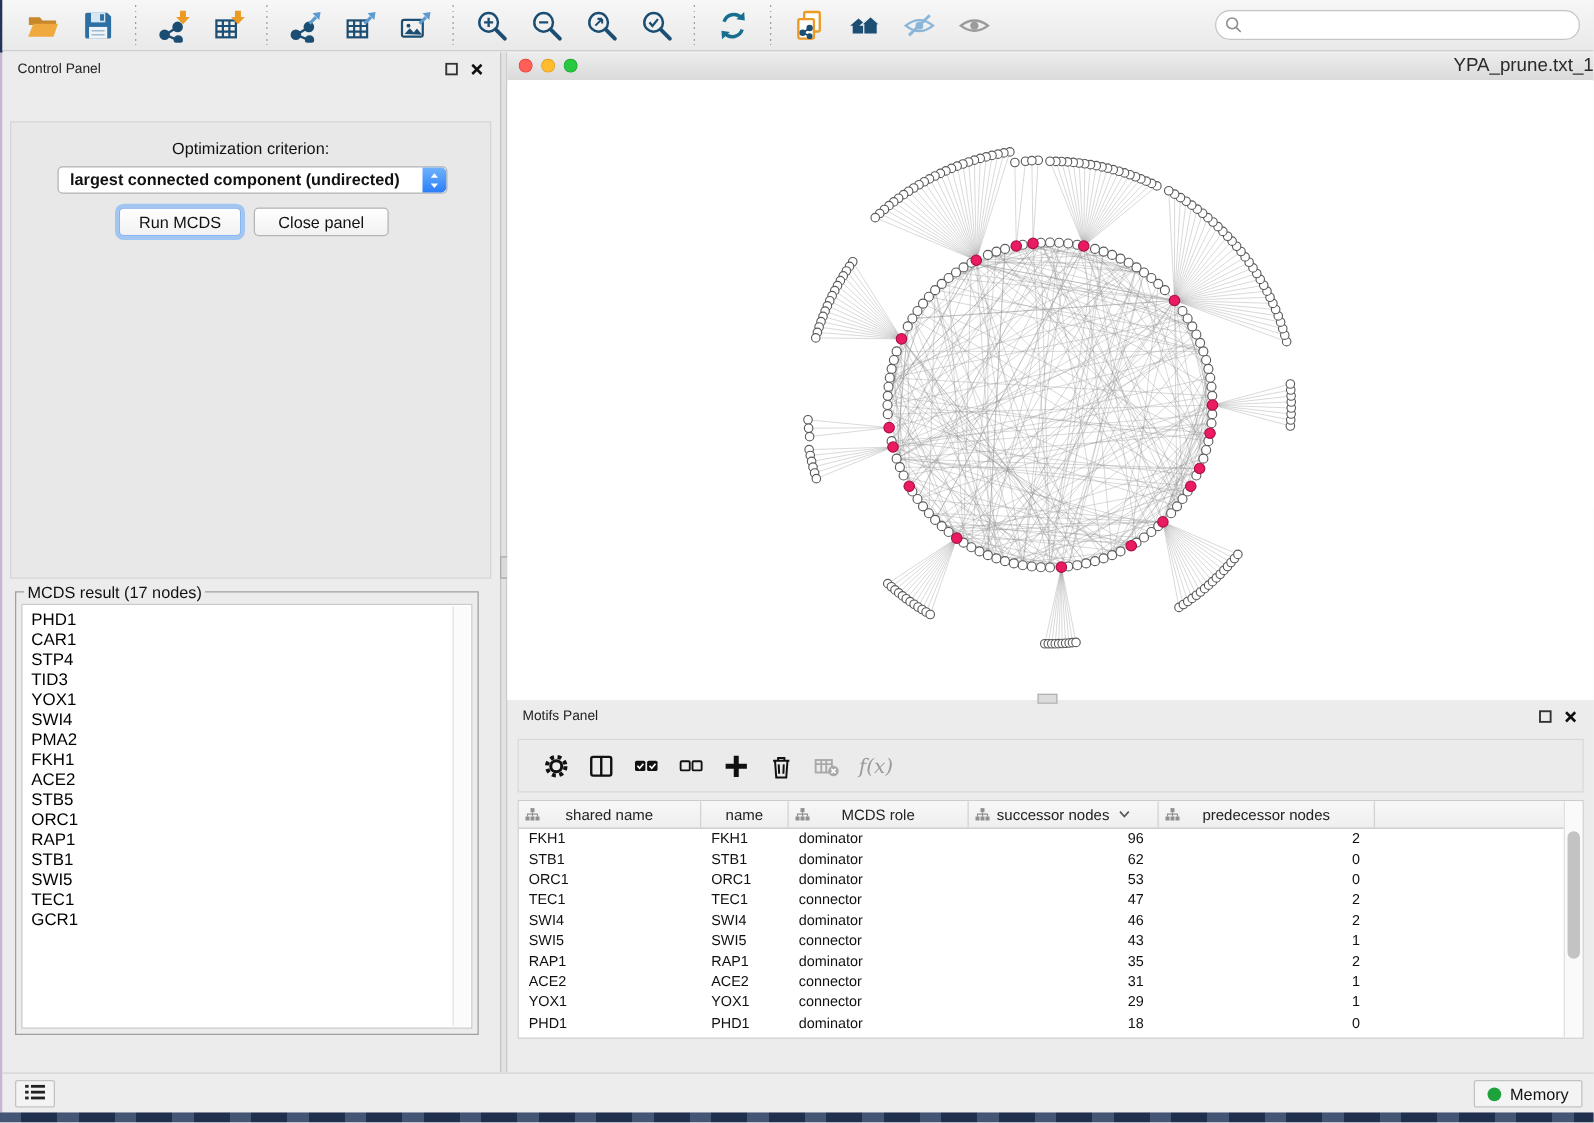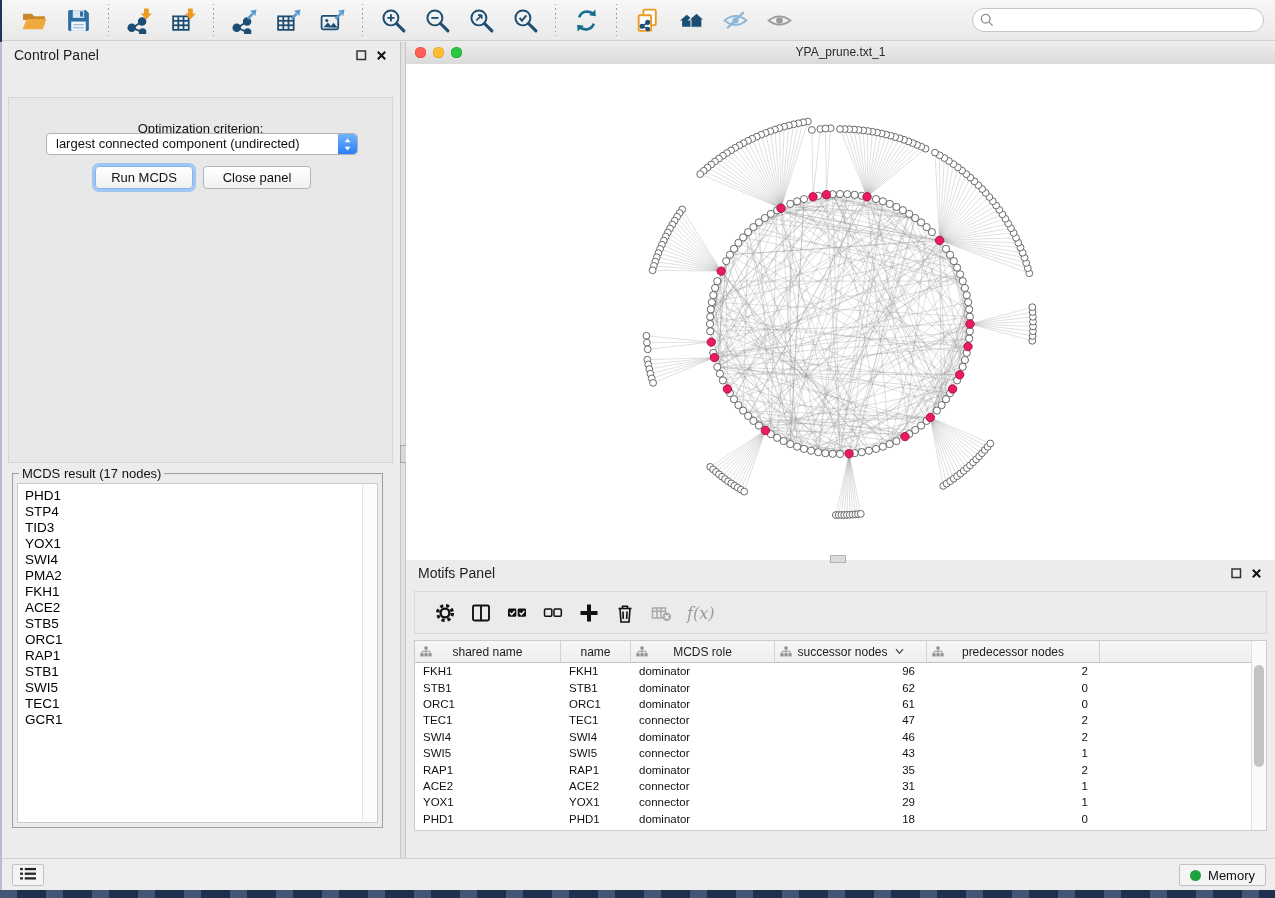--- a/index.html
+++ b/index.html
@@ -14,35 +14,35 @@
   .toolbar{position:absolute;left:2px;top:0;right:0;height:41px;background:linear-gradient(#f7f7f7,#e9e9e9);
            border-bottom:1px solid #cfcfcf;display:flex;align-items:center;padding-left:10px;box-sizing:border-box;}
   .tb-btn{width:38px;height:36px;border:none;background:transparent;display:flex;align-items:center;justify-content:center;margin:0 3px;padding:0;cursor:pointer;}
   .tb-btn svg{width:27px;height:27px;display:block;}
   .tb-sep{width:1px;height:32px;margin:0 8px;background-image:repeating-linear-gradient(180deg,#9f9f9f 0 1.5px,transparent 1.5px 4.5px);}
   .search-wrap{margin-left:auto;margin-right:11px;position:relative;width:292px;height:24px;}
   .search-input{width:100%;height:100%;border:1px solid #c5c5c5;border-radius:12px;background:#fff;
     padding:0 10px 0 27px;font-size:13px;box-sizing:border-box;outline:none;color:#333;font-family:inherit;}
   .search-icon{position:absolute;left:8px;top:5px;width:14px;height:14px;pointer-events:none;}
   
-  .panel-title{font-size:14px;color:#222;line-height:26px;padding-left:12px;}
+  .panel-title{font-size:11px;color:#222;line-height:26px;padding-left:12px;}
   .win-btn{position:absolute;top:8px;width:12px;height:12px;background:none;border:none;padding:0;cursor:pointer;}
   .win-btn svg{width:11px;height:11px;display:block;}
   
   .control-panel{position:absolute;left:2px;top:42px;width:398px;height:816px;background:#ececec;}
   .seg-bar{display:flex;justify-content:center;position:absolute;left:0;right:0;top:31px;}
   .seg{height:20px;line-height:20px;padding:0 13px;font-size:12.5px;color:#333;background:#fff;
        border:1px solid #b9b9b9;border-left:none;cursor:pointer;}
   .seg:first-child{border-left:1px solid #b9b9b9;border-radius:4px 0 0 4px;}
   .seg:last-child{border-radius:0 4px 4px 0;}
   .seg.active{background:#3c99fc;border-color:#2f87ea;color:#fff;}
   .cp-content{position:absolute;left:6px;right:7px;top:55px;height:366px;background:#e8e8e8;border:1px solid #d5d5d5;box-sizing:border-box;}
-  .opt-label{text-align:center;font-size:13px;color:#111;margin-top:23px;}
+  .opt-label{text-align:center;font-size:13px;color:#111;margin-top:13px;}
   .select{position:absolute;left:37px;top:35px;width:312px;height:22px;background:#fff;border:1px solid #b3b3b3;
-          border-radius:4px;font-size:13px;color:#111;box-sizing:border-box;cursor:pointer;}
+          border-radius:4px;font-size:13px;color:#111;box-sizing:border-box;cursor:pointer;font-weight:bold;}
   .select-text{line-height:20px;padding-left:9px;white-space:nowrap;}
   .select-stepper{position:absolute;right:0px;top:0px;bottom:0px;width:19px;background:linear-gradient(#6fb2fd,#2a7ef8);
           border-radius:0 4px 4px 0;display:flex;align-items:center;justify-content:center;}
   .btn{position:absolute;height:23px;background:linear-gradient(#ffffff,#f1f1f1);border:1px solid #b5b5b5;
        border-radius:4px;font-size:13px;color:#111;font-family:inherit;cursor:pointer;}
   .btn-run{left:86px;top:68px;width:98px;border-color:#85b3f3;box-shadow:0 0 0 3px rgba(92,164,252,.5);}
   .btn-close{left:194px;top:68px;width:108px;}
   fieldset.mcds{position:absolute;left:10px;top:424px;width:369px;height:360px;border:1px solid #9f9f9f;margin:0;padding:0;background:#ececec;}
   fieldset.mcds legend{font-size:13px;color:#111;margin-left:6px;padding:0 3px;}
   .mcds-list{position:absolute;left:4px;right:4px;top:2px;bottom:4px;background:#fff;border:1px solid #c9c9c9;overflow:hidden;}
@@ -54,21 +54,21 @@
           border-left:1px solid #c4c4c4;border-right:1px solid #c4c4c4;box-sizing:border-box;cursor:col-resize;}
   .vsplit-handle{position:absolute;left:-1px;top:403px;width:5px;height:16px;background:#d8d8d8;border:1px solid #a8a8a8;}
   .hsplit-handle{position:absolute;left:830px;top:555px;width:16px;height:8px;background:#dcdcdc;border:1px solid #b2b2b2;box-sizing:border-box;cursor:row-resize;z-index:5;}
   
   .network-window{position:absolute;left:406px;top:42px;width:869px;height:518px;background:#fff;}
   .nw-titlebar{position:absolute;top:0;left:0;right:0;height:22px;background:linear-gradient(#ededed,#dadada);border-bottom:1px solid #b6b6b6;}
   .traffic{position:absolute;top:5px;width:11px;height:11px;border-radius:50%;cursor:pointer;}
   .t-red{left:9px;background:#ff5f57;box-shadow:inset 0 0 0 .5px #dd453e;}
   .t-yellow{left:27px;background:#febc2e;box-shadow:inset 0 0 0 .5px #d89c23;}
   .t-green{left:45px;background:#28c840;box-shadow:inset 0 0 0 .5px #1da32f;}
-  .nw-title{text-align:center;font-size:12px;line-height:21px;color:#2b2b2b;}
+  .nw-title{text-align:right;font-size:15px;line-height:21px;color:#2b2b2b;}
   .nw-canvas{position:absolute;top:22px;left:0;right:0;bottom:0;background:#fff;overflow:hidden;}
   
   .table-panel{position:absolute;left:406px;top:560px;width:869px;height:298px;background:#ececec;}
   .tp-toolbar{position:absolute;left:8px;top:31px;width:853px;height:43px;background:#ebebeb;border:1px solid #d9d9d9;
               box-sizing:border-box;display:flex;align-items:center;padding-left:12px;}
   .tt-btn{border:none;background:none;margin:0 7px;padding:0;display:flex;cursor:pointer;}
   .tt-btn svg{width:22px;height:22px;display:block;}
   .tt-btn.wide svg{width:36px;}
   .tp-table{position:absolute;left:8px;top:80px;width:853px;height:191px;background:#fff;border:1px solid #cccccc;box-sizing:border-box;overflow:hidden;}
   .thead{display:flex;height:21px;background:linear-gradient(#f7f7f7,#efefef);border-bottom:1px solid #c2c2c2;}
@@ -322,20 +322,21 @@
         </div>
       </div>
       <button class="btn btn-run">Run MCDS</button>
       <button class="btn btn-close">Close panel</button>
     </div>
 
     <fieldset class="mcds">
       <legend>MCDS result (17 nodes)</legend>
       <div class="mcds-list">
         <div class="mcds-item">PHD1</div>
+          <div class="mcds-item">CAR1</div>
           <div class="mcds-item">STP4</div>
           <div class="mcds-item">TID3</div>
           <div class="mcds-item">YOX1</div>
           <div class="mcds-item">SWI4</div>
           <div class="mcds-item">PMA2</div>
           <div class="mcds-item">FKH1</div>
           <div class="mcds-item">ACE2</div>
           <div class="mcds-item">STB5</div>
           <div class="mcds-item">ORC1</div>
           <div class="mcds-item">RAP1</div>
@@ -1263,21 +1264,21 @@
             <div class="td" style="width: 146px;">STB1</div>
             <div class="td" style="width: 70px;">STB1</div>
             <div class="td" style="width: 144px;">dominator</div>
             <div class="td num" style="width: 152px;">62</div>
             <div class="td num" style="width: 173px;">0</div>
           </div>
           <div class="tr">
             <div class="td" style="width: 146px;">ORC1</div>
             <div class="td" style="width: 70px;">ORC1</div>
             <div class="td" style="width: 144px;">dominator</div>
-            <div class="td num" style="width: 152px;">61</div>
+            <div class="td num" style="width: 152px;">53</div>
             <div class="td num" style="width: 173px;">0</div>
           </div>
           <div class="tr">
             <div class="td" style="width: 146px;">TEC1</div>
             <div class="td" style="width: 70px;">TEC1</div>
             <div class="td" style="width: 144px;">connector</div>
             <div class="td num" style="width: 152px;">47</div>
             <div class="td num" style="width: 173px;">2</div>
           </div>
           <div class="tr">

